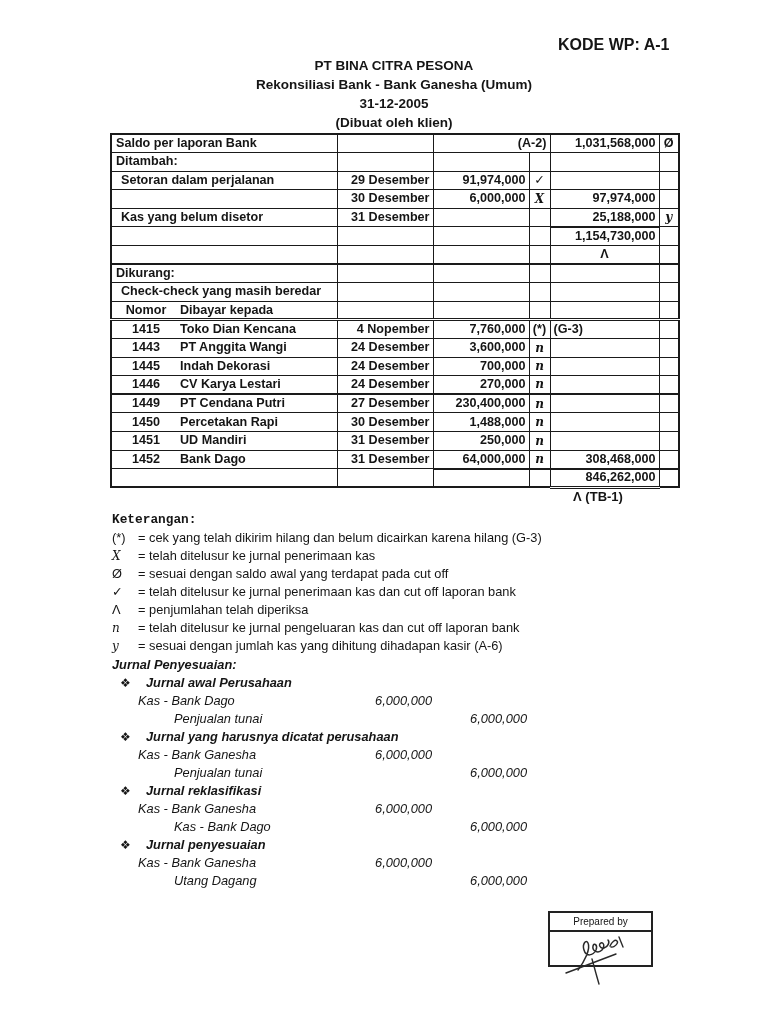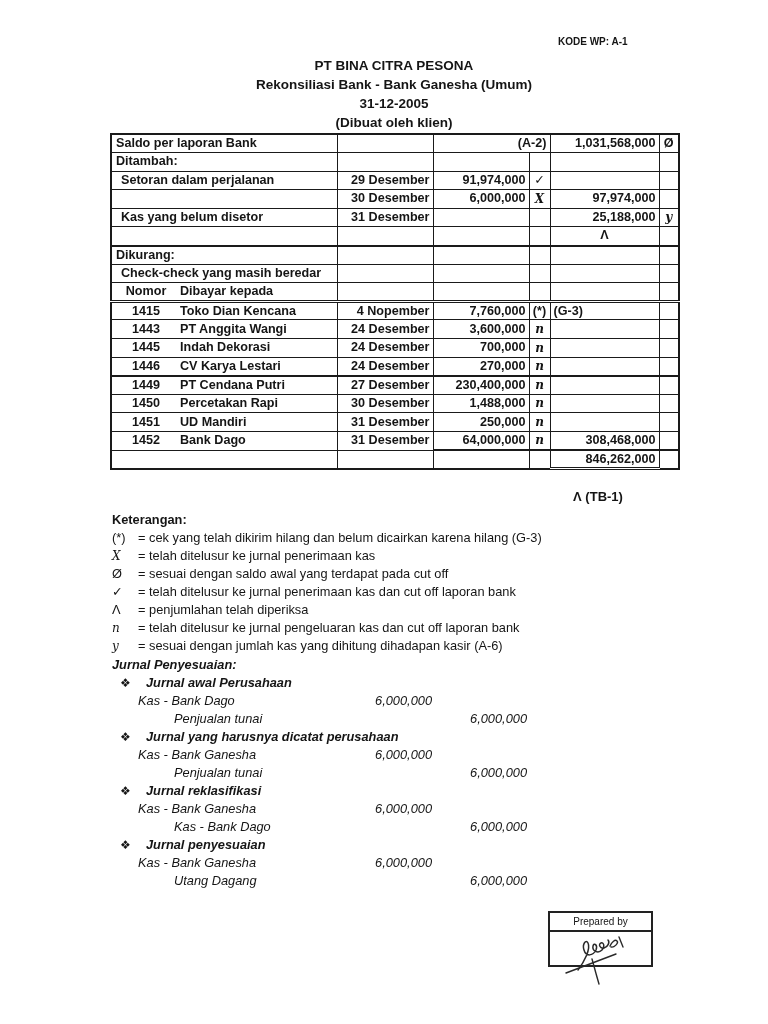--- a/index.html
+++ b/index.html
@@ -1,18 +1,18 @@
 <!DOCTYPE html>
 <html><head>
 <meta charset="utf-8">
 <style>
   html,body{margin:0;padding:0;background:#ffffff;}
   .page{position:relative;width:768px;height:1024px;background:#ffffff;overflow:hidden;
         font-family:"Liberation Sans","DejaVu Sans",sans-serif;color:#151515;}
-  .kode{position:absolute;top:36px;left:558px;width:110px;font-weight:700;font-size:10px;white-space:nowrap;}
+  .kode{position:absolute;top:36px;left:558px;width:110px;font-weight:700;font-size:16px;white-space:nowrap;}
   .titles{position:absolute;left:110px;top:56px;width:568px;text-align:center;
           font-weight:700;font-size:13.5px;line-height:19px;}
   table.recon{position:absolute;left:110px;top:133px;width:568px;border-collapse:collapse;
               table-layout:fixed;font-size:12.6px;font-weight:700;border:2px solid #1a1a1a;}
   .recon tr{height:18.6px;}
   .recon td{border:1px solid #1a1a1a;padding:0 3px;line-height:1.05;overflow:hidden;white-space:nowrap;vertical-align:middle;}
   .recon td.desc{text-align:left;padding-left:4px;margin-left:12px;}
   .recon td.ind{padding-left:9px;}
   .recon td.nom{padding:0;}
   .no{display:inline-block;width:68px;text-align:center;}
@@ -20,21 +20,21 @@
   .recon td.tick{text-align:center;padding:0 1px;}
   .scr{font-family:"DejaVu Serif","Liberation Serif",serif;font-style:italic;font-size:12px;}
   .recon td.ctr{text-align:center;}
   .recon td.lft{text-align:left;}
   tr.tt td{border-top-width:2px;padding-left:10px;}
   tr.dt td{border-top:3px double #1a1a1a;}
   td.t2{border-top-width:2px !important;}
   td.db{border-bottom:3px double #1a1a1a;}
   .tbmark{position:absolute;left:538px;top:489px;width:120px;text-align:center;font-weight:700;font-size:13px;}
   .ket{position:absolute;left:112px;top:511px;width:560px;font-size:12.8px;line-height:18px;}
-  .ket .head{font-weight:700;}
+  .ket .head{font-weight:700;font-family:Liberation Mono, monospace;}
   .kline{display:flex;}
   .ksym{flex:0 0 26px;width:26px;}
   .jur{position:absolute;left:112px;top:656px;width:480px;font-size:12.8px;line-height:18px;font-style:italic;}
   .jur .head{font-weight:700;}
   .jtitle{font-weight:700;display:flex;}
   .bullet{flex:0 0 26px;width:26px;margin-left:8px;font-size:12px;}
   .jline{position:relative;height:18px;}
   .acct{margin-left:26px;}
   .acct.ind2{margin-left:62px;}
   .debit{position:absolute;left:220px;width:100px;text-align:right;}
@@ -104,20 +104,28 @@
       <td class="amt"></td>
           <td class="tick"></td>
       <td class="tot">25,188,000</td>
       <td class="tick scr">y</td>
     </tr>
     <tr>
       <td class="desc"></td>
           <td class="date"></td>
           <td class="amt"></td>
           <td class="tick"></td>
+      <td class="tot t2">1,154,730,000</td>
+      <td class="tick"></td>
+    </tr>
+    <tr>
+      <td class="desc"></td>
+          <td class="date"></td>
+          <td class="amt"></td>
+          <td class="tick"></td>
       <td class="tot ctr">Λ</td>
       <td class="tick"></td>
     </tr>
     <tr class="tt">
       <td class="desc">Dikurang:</td>
       <td class="date"></td>
           <td class="amt"></td>
           <td class="tick"></td>
           <td class="tot"></td>
           <td class="tick"></td>

